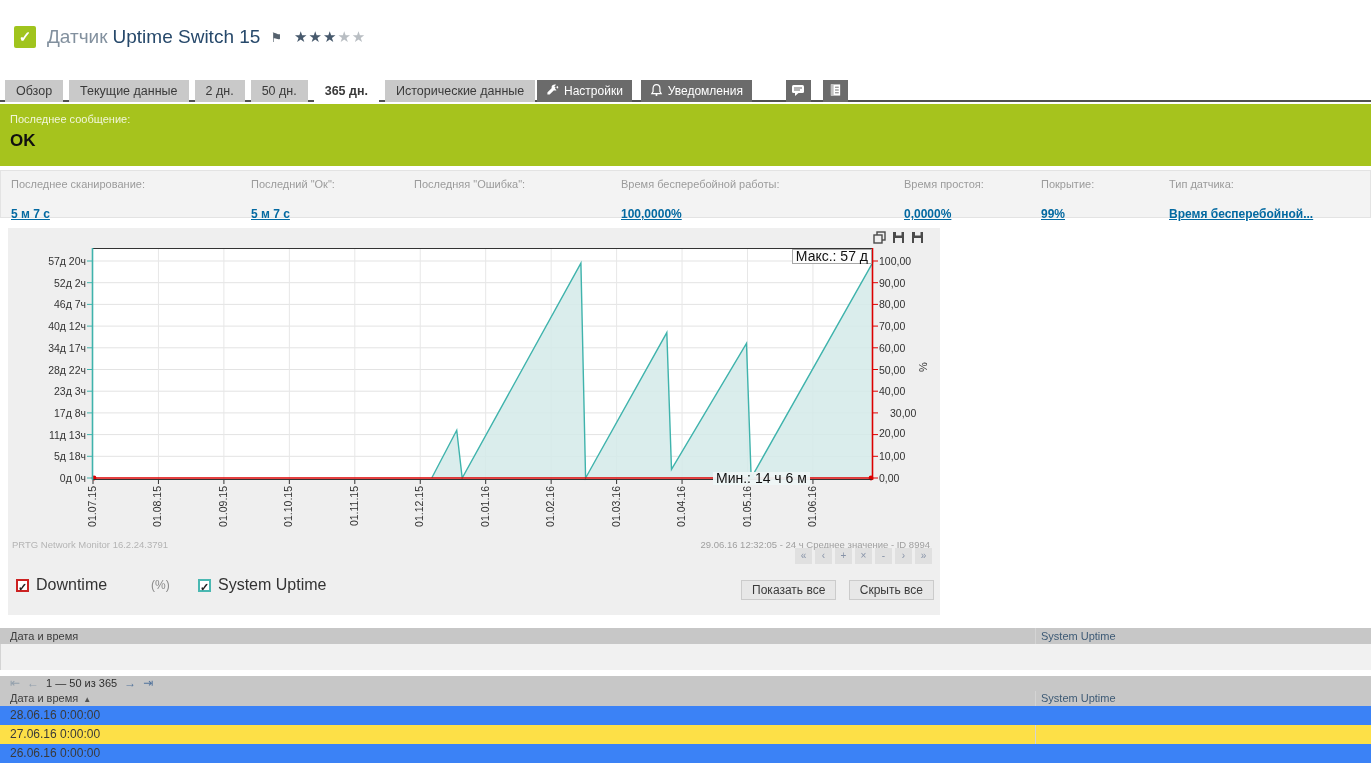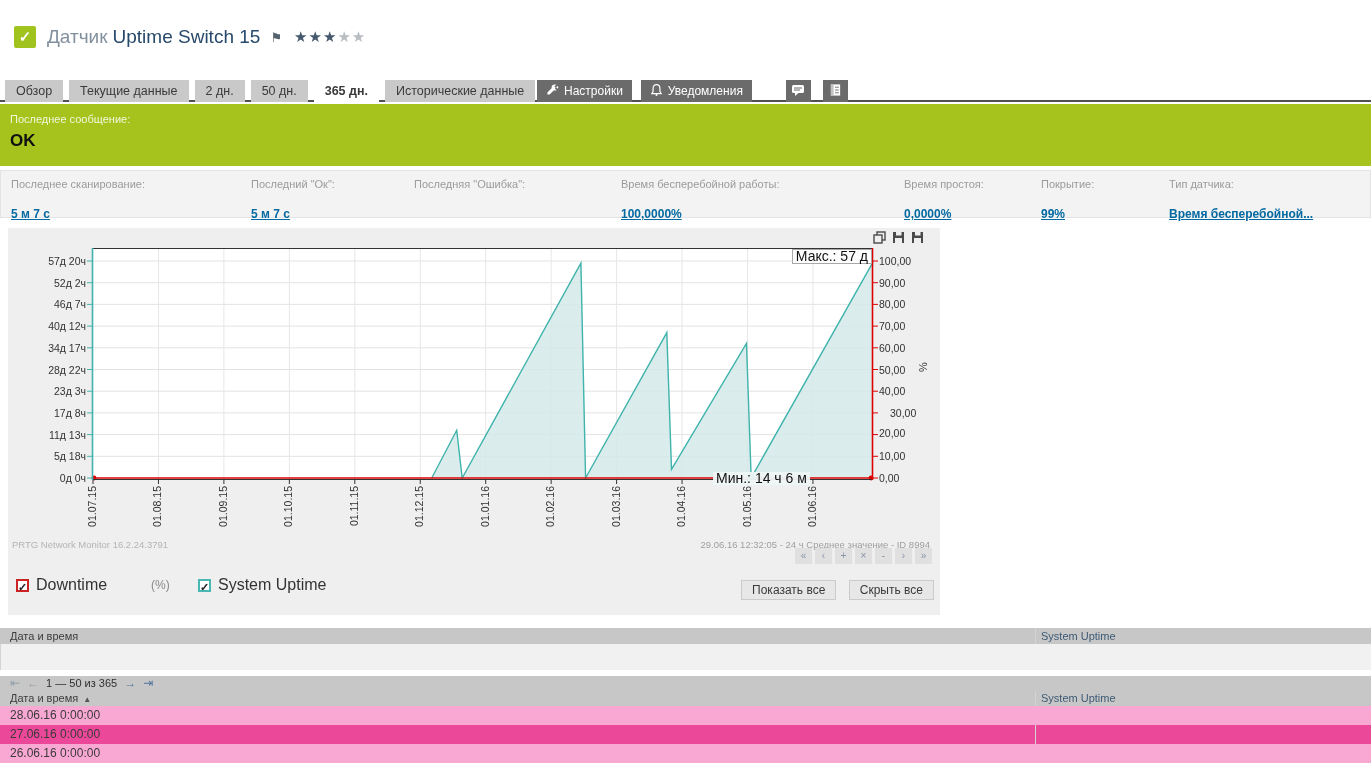--- a/index.html
+++ b/index.html
@@ -80,21 +80,21 @@
   .thead.h1 { height:16px; line-height:16px; }
   .thead.h2 { height:15px; line-height:15px; }
   #summary-row { background:#f1f1f1; height:26px; line-height:26px; font-size:12px;
                  font-weight:bold; color:#1f1f1f; }
   #summary-row .c2 { color:#3d5a75; }
   .tgap { height:6px; background:#fff; }
   #pagebar { background:#c7c7c7; height:15px; line-height:15px; font-size:11px; color:#2f2f2f;
              padding-left:10px; display:flex; gap:7px; align-items:center; }
   .pg-arrow { font-size:12px; } .pg-dis { color:#93a0ac; } .pg-en { color:#53749c; }
   .drow { height:19px; line-height:19px; font-size:12px; color:#3a3a3a; }
-  .drow.odd { background:#f9a8d4;flex-direction:column; } .drow.even { background:#ec4899; }
+  .drow.odd { background:#3b82f6;flex-direction:column; } .drow.even { background:#fde047; }
   .sort-icon { font-size:8px; color:#555; margin-left:5px; }
 </style>
 </head>
 <body>
 
 <header id="sensor-header">
   <div id="status-check">✓</div>
   <h1 id="page-title"><span>Датчик</span><span class="sensor-name">Uptime Switch 15</span></h1>
   <span id="flag">⚑</span>
   <span id="stars"><span class="f">★</span><span class="f">★</span><span class="f">★</span><span class="e">★</span><span class="e">★</span></span>

